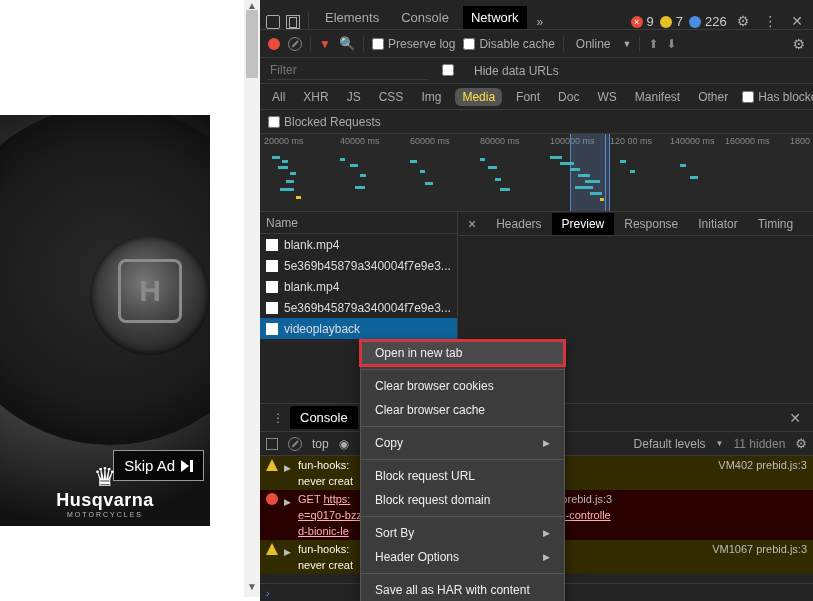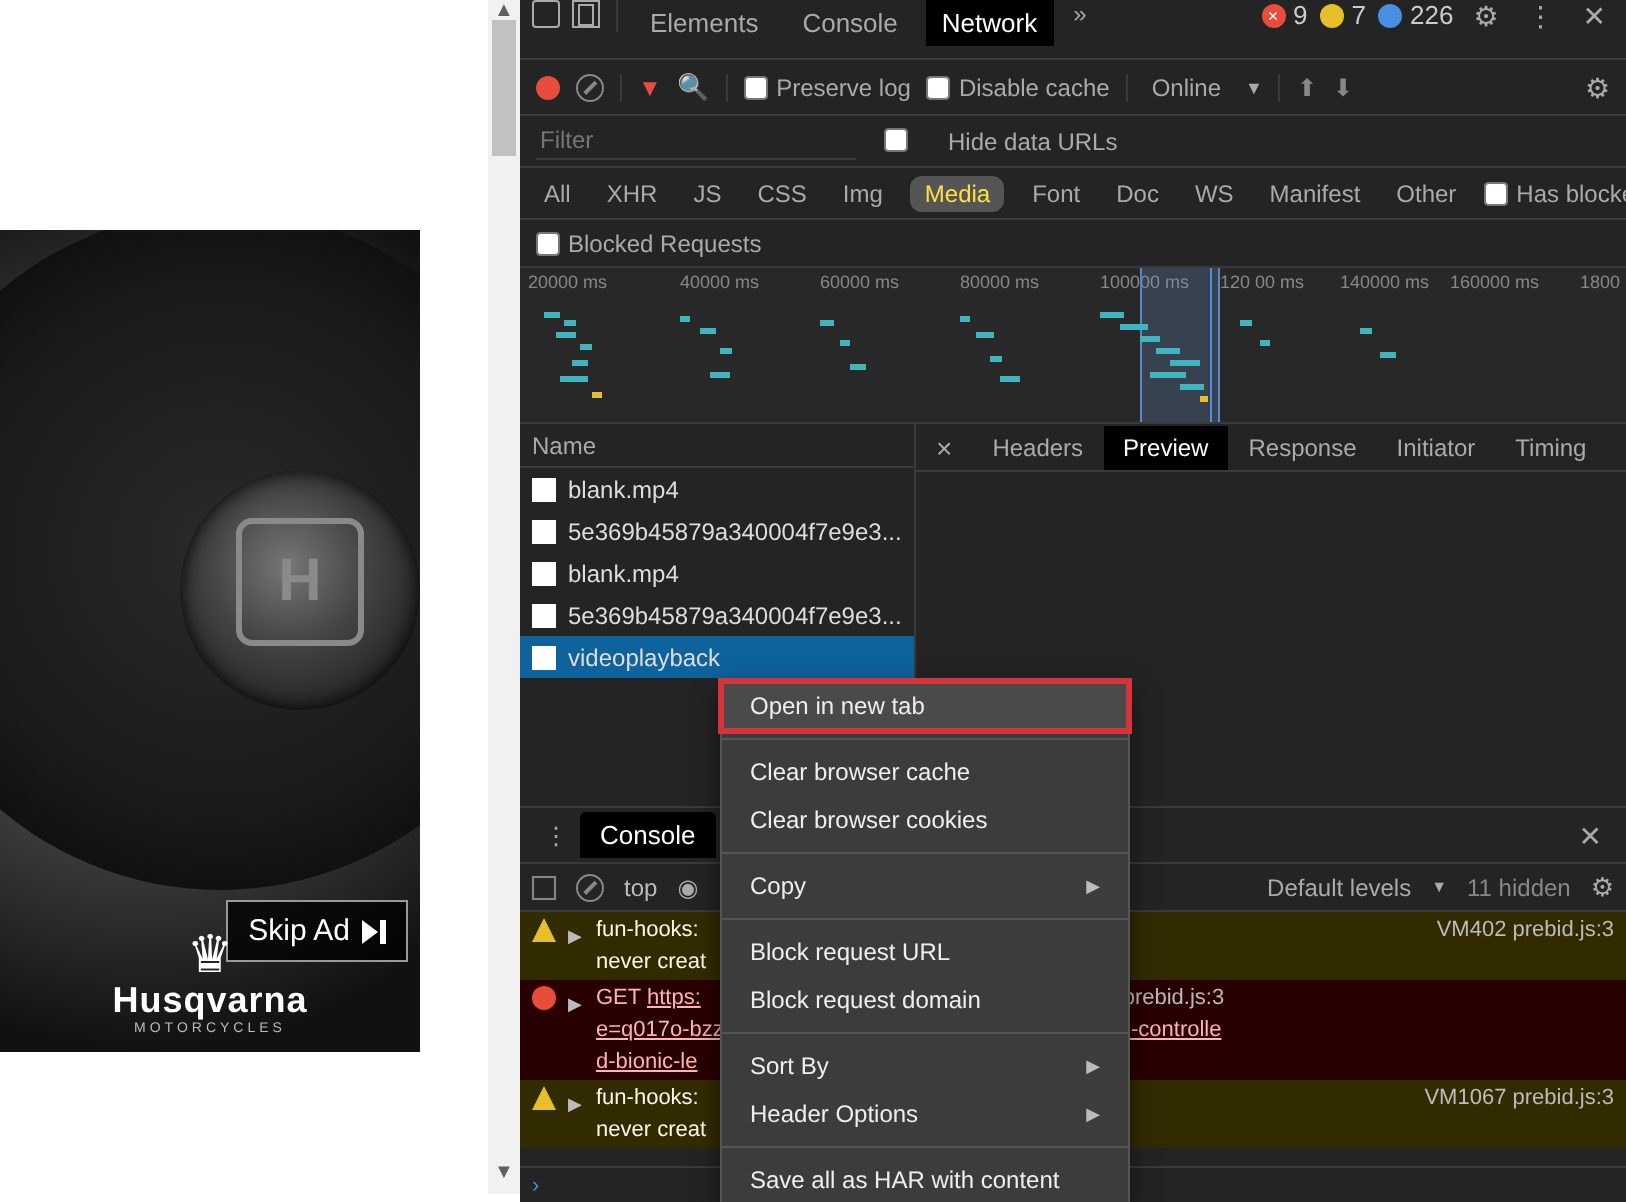--- a/index.html
+++ b/index.html
@@ -18,21 +18,21 @@
 .ad-wrap .hub .logo-h{position:absolute;left:28px;top:24px;width:64px;height:64px;border:3px solid #8a8a8a;border-radius:8px;display:flex;align-items:center;justify-content:center;color:#8a8a8a;font-weight:bold;font-size:30px}
 .skip{position:absolute;right:6px;top:335px;background:rgba(0,0,0,.75);border:1px solid #999;color:#fff;padding:6px 10px;font-size:15px;display:flex;align-items:center;gap:6px}
 .skip svg{fill:#fff}
 .brand{position:absolute;left:0;right:0;bottom:8px;display:flex;flex-direction:column;align-items:center;color:#fff}
 .brand .crown{font-size:26px;line-height:18px;margin-bottom:4px}
 .brand .word{font-size:18px;font-weight:600;letter-spacing:.5px}
 .brand .tag{font-size:7px;letter-spacing:2px;color:#bbb}
 
 .devtools{position:absolute;left:260px;top:0;right:0;bottom:0;background:#242424;display:flex;flex-direction:column}
 
-.maintabs{height:30px;display:flex;align-items:flex-start;padding:0 6px;gap:6px;border-bottom:1px solid #3a3a3a}
+.maintabs{height:30px;display:flex;align-items:flex-end;padding:0 6px;gap:6px;border-bottom:1px solid #3a3a3a}
 .maintabs .sq{width:14px;height:14px;border:1.5px solid #aaa;border-radius:2px}
 .maintabs .mob{width:14px;height:14px;border:1.5px solid #aaa;display:flex;align-items:center;justify-content:center}
 .maintabs .mob::after{content:"";width:6px;height:9px;border:1.5px solid #aaa}
 .maintabs .sep{width:1px;height:16px;background:#3a3a3a;margin:0 2px}
 .maintabs .tab{padding:4px 8px;color:#aaa;font-size:13px}
 .maintabs .tab.active{color:#fff;background:#000}
 .maintabs .chev{color:#aaa;font-size:12px;padding:0 4px}
 .maintabs .spacer{flex:1}
 .maintabs .cnt{display:flex;align-items:center;gap:4px;font-size:13px}
 .maintabs .cnt .dot{width:12px;height:12px;border-radius:50%;display:flex;align-items:center;justify-content:center;font-size:9px;color:#fff}
@@ -376,24 +376,24 @@
   </div>
 
 </div>
 
 <div class="ctxmenu">
   <div class="item hover hl">
       <span>Open in new tab</span>
     </div>
   <div class="sep"></div>
   <div class="item">
+      <span>Clear browser cookies</span>
+    </div>
+  <div class="item">
       <span>Clear browser cache</span>
-    </div>
-  <div class="item">
-      <span>Clear browser cookies</span>
     </div>
   <div class="sep"></div>
   <div class="item">
       <span>Copy</span>
       <span class="sub">▶</span>
     </div>
   <div class="sep"></div>
   <div class="item">
       <span>Block request URL</span>
     </div>

